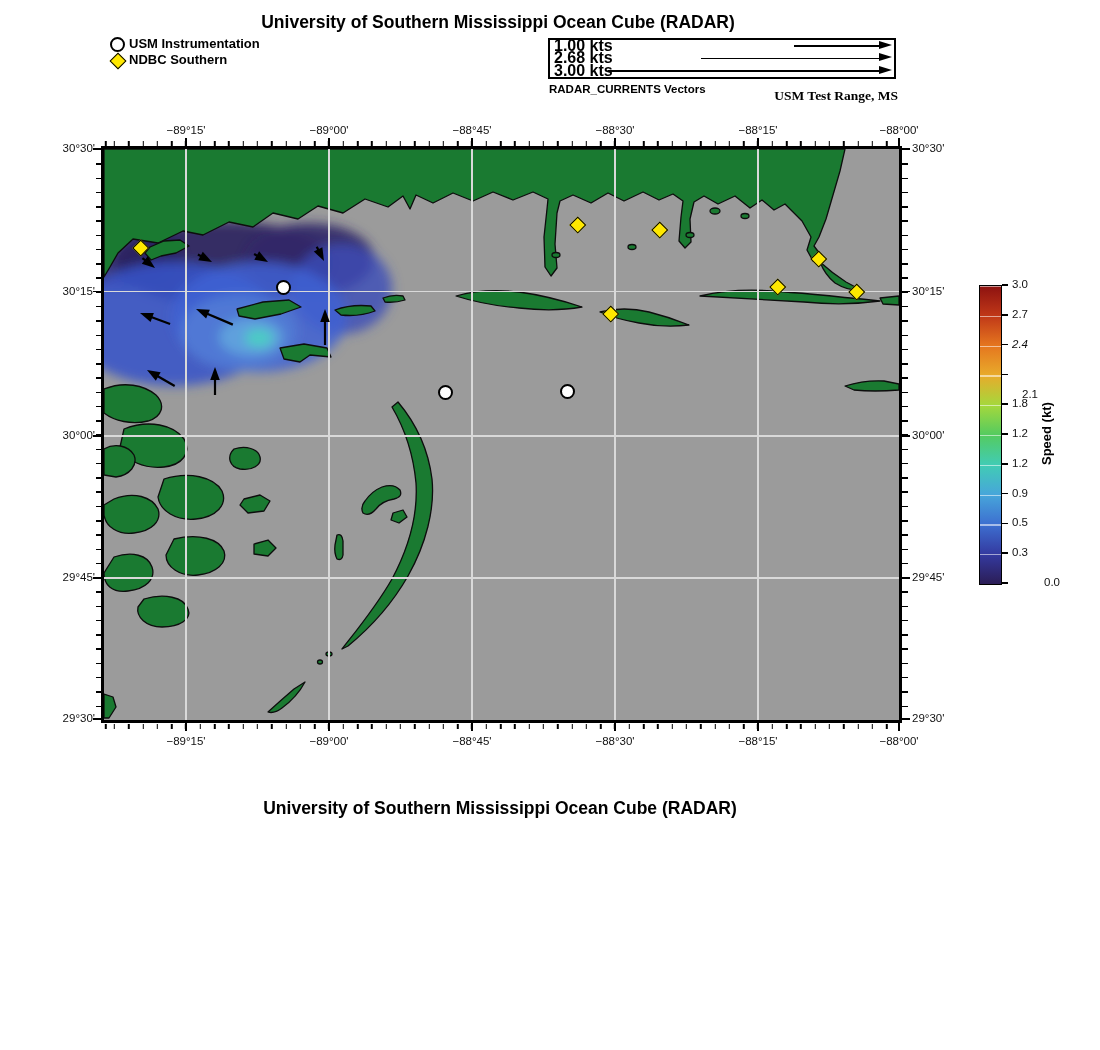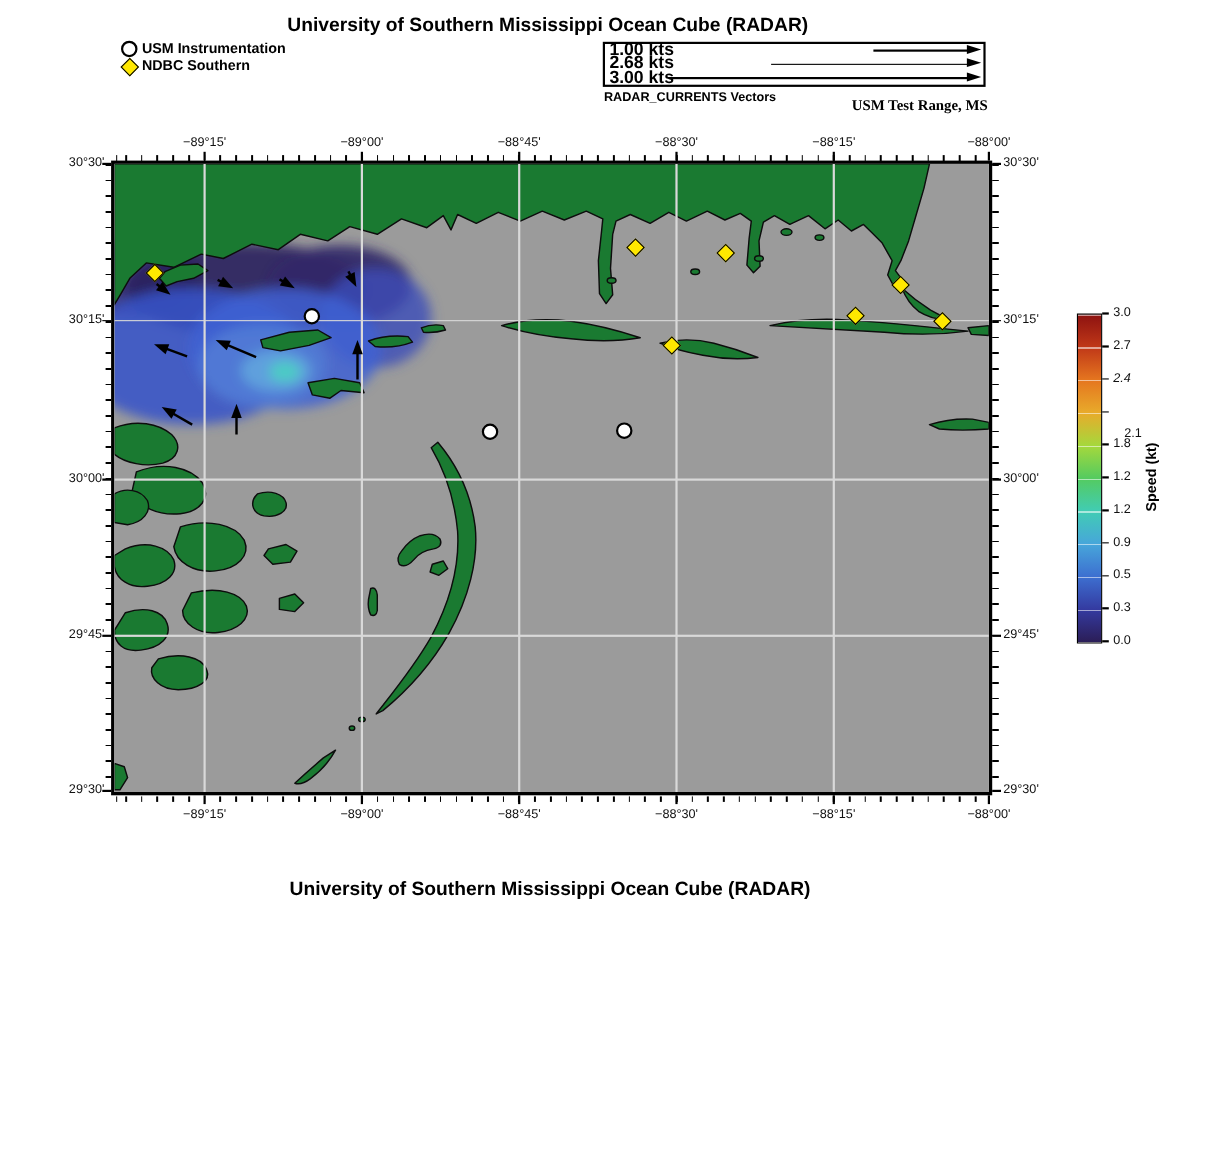--- a/index.html
+++ b/index.html
@@ -290,14 +290,14 @@
     <div class="cbar-lab" style="top: 427px;">1.2</div>
     <div class="cbar-tick" style="top: 463px;"></div>
     <div class="cbar-lab" style="top: 456.8px;">1.2</div>
     <div class="cbar-tick" style="top: 492.8px;"></div>
     <div class="cbar-lab" style="top: 486.6px;">0.9</div>
     <div class="cbar-tick" style="top: 522.6px;"></div>
     <div class="cbar-lab" style="top: 516.4px;">0.5</div>
     <div class="cbar-tick" style="top: 552.4px;"></div>
     <div class="cbar-lab" style="top: 546.2px;">0.3</div>
     <div class="cbar-tick" style="top: 582.2px;"></div>
-    <div class="cbar-lab" style="top: 576px;">0.0</div>
+    <div class="cbar-lab" style="top: 576px; margin-left: 32px;">0.0</div>
   </div>
 
 </body></html>

